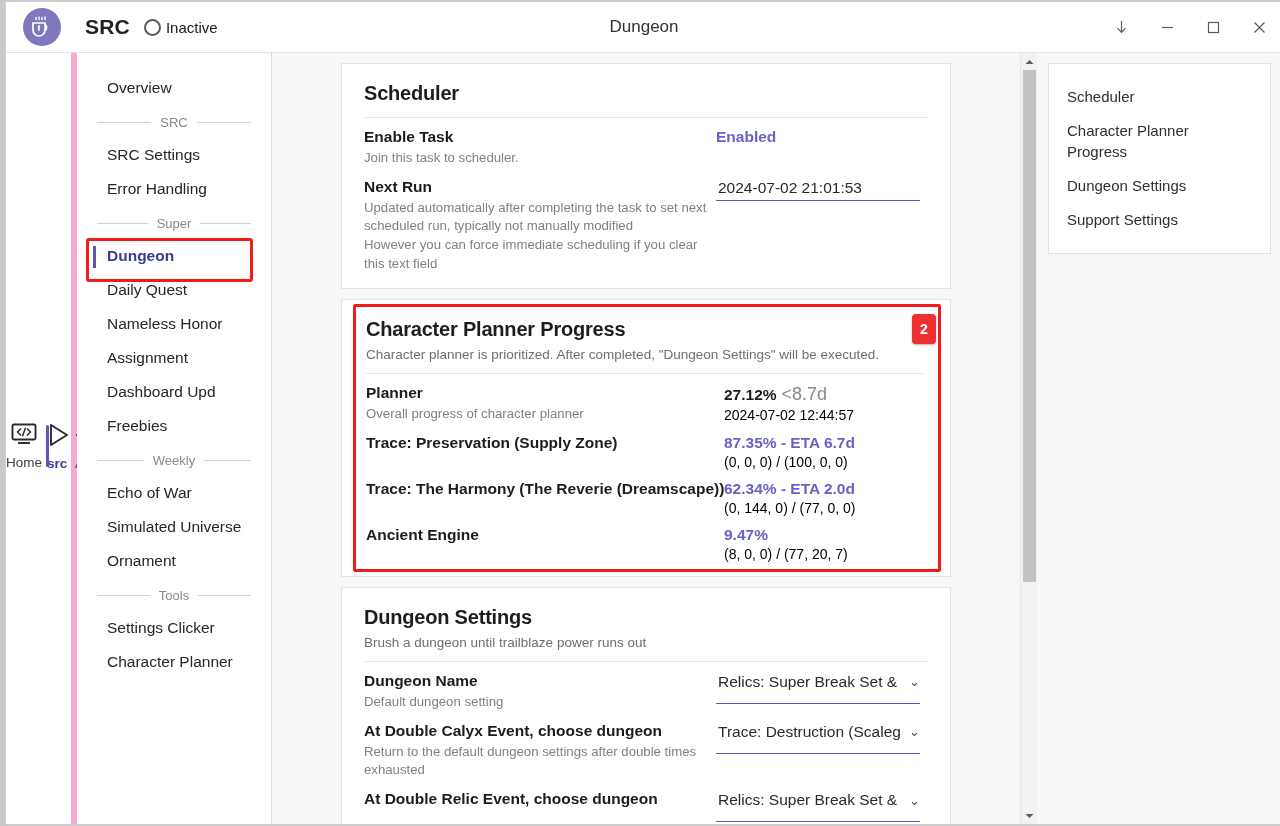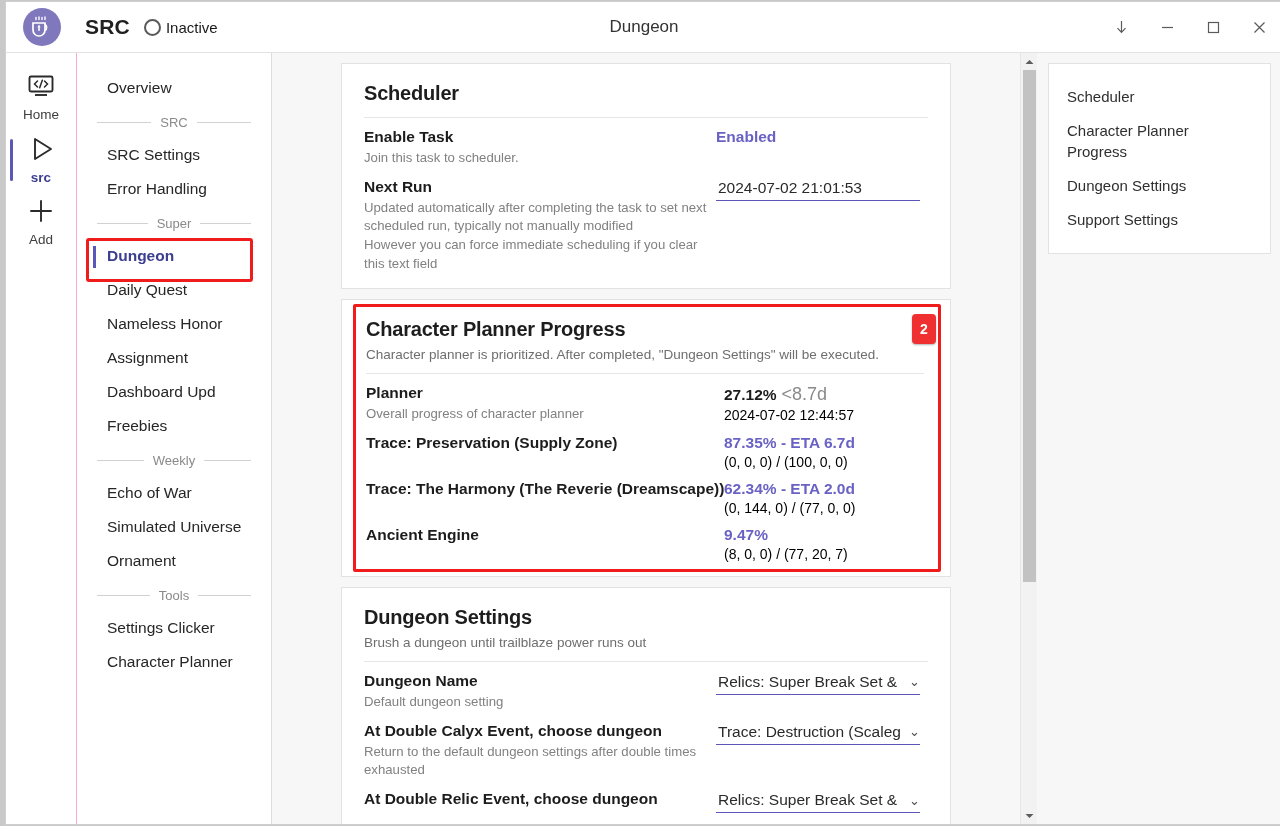--- a/index.html
+++ b/index.html
@@ -57,23 +57,23 @@
     color:#5a5a5a; cursor: default;
   }
 
   
   .body-row { flex: 1 1 auto; display: flex; min-height: 0; }
 
   
   .rail {
     width: 71px; flex: 0 0 71px;
     background: #ffffff;
-    border-right: 1px solid #f9a8d4;
+    border-right: 6px solid #f9a8d4;
     padding-top: 14px;
-    display:flex; flex-direction: column; align-items: center;
+    display:flex; flex-direction: row; align-items: center;
   }
   .rail-item {
     width: 71px; height: 62px;
     display:flex; flex-direction: column; align-items:center; justify-content:center;
     position: relative; gap: 3px;
     color: #3a3a3a; cursor: default;
   }
   .rail-item .rail-label { font-size: 13.5px; color:#3e3e3e; }
   .rail-item.active .rail-label { color:#3b3d8f; font-weight: bold; }
   .rail-item.active::before {
@@ -159,21 +159,21 @@
   .val-sub { font-size: 14px; color:#000000; margin-top: 2px; }
 
   .field {
     border-bottom: 1.6px solid #5b56b8;
     padding: 1px 2px 3px 2px;
     font-size: 15.5px; color:#2a2a2a;
     width: 204px;
   }
   .select {
     border-bottom: 1.6px solid #5b56b8;
-    padding: 1px 0 3px 2px;
+    padding: 1px 0 12px 2px;
     font-size: 15.5px; color:#2a2a2a;
     width: 204px;
     display:flex; align-items:center; gap:0;
     overflow:hidden; white-space:nowrap;
   }
   .select .sel-txt { overflow:hidden; text-overflow:clip; flex:1 1 auto; }
   .select .chev { flex:0 0 auto; color:#4a4a4a; font-size:13px; }
 
   .highlight-box {
     position:absolute; border:3px solid #f01c1c; border-radius:2px;

